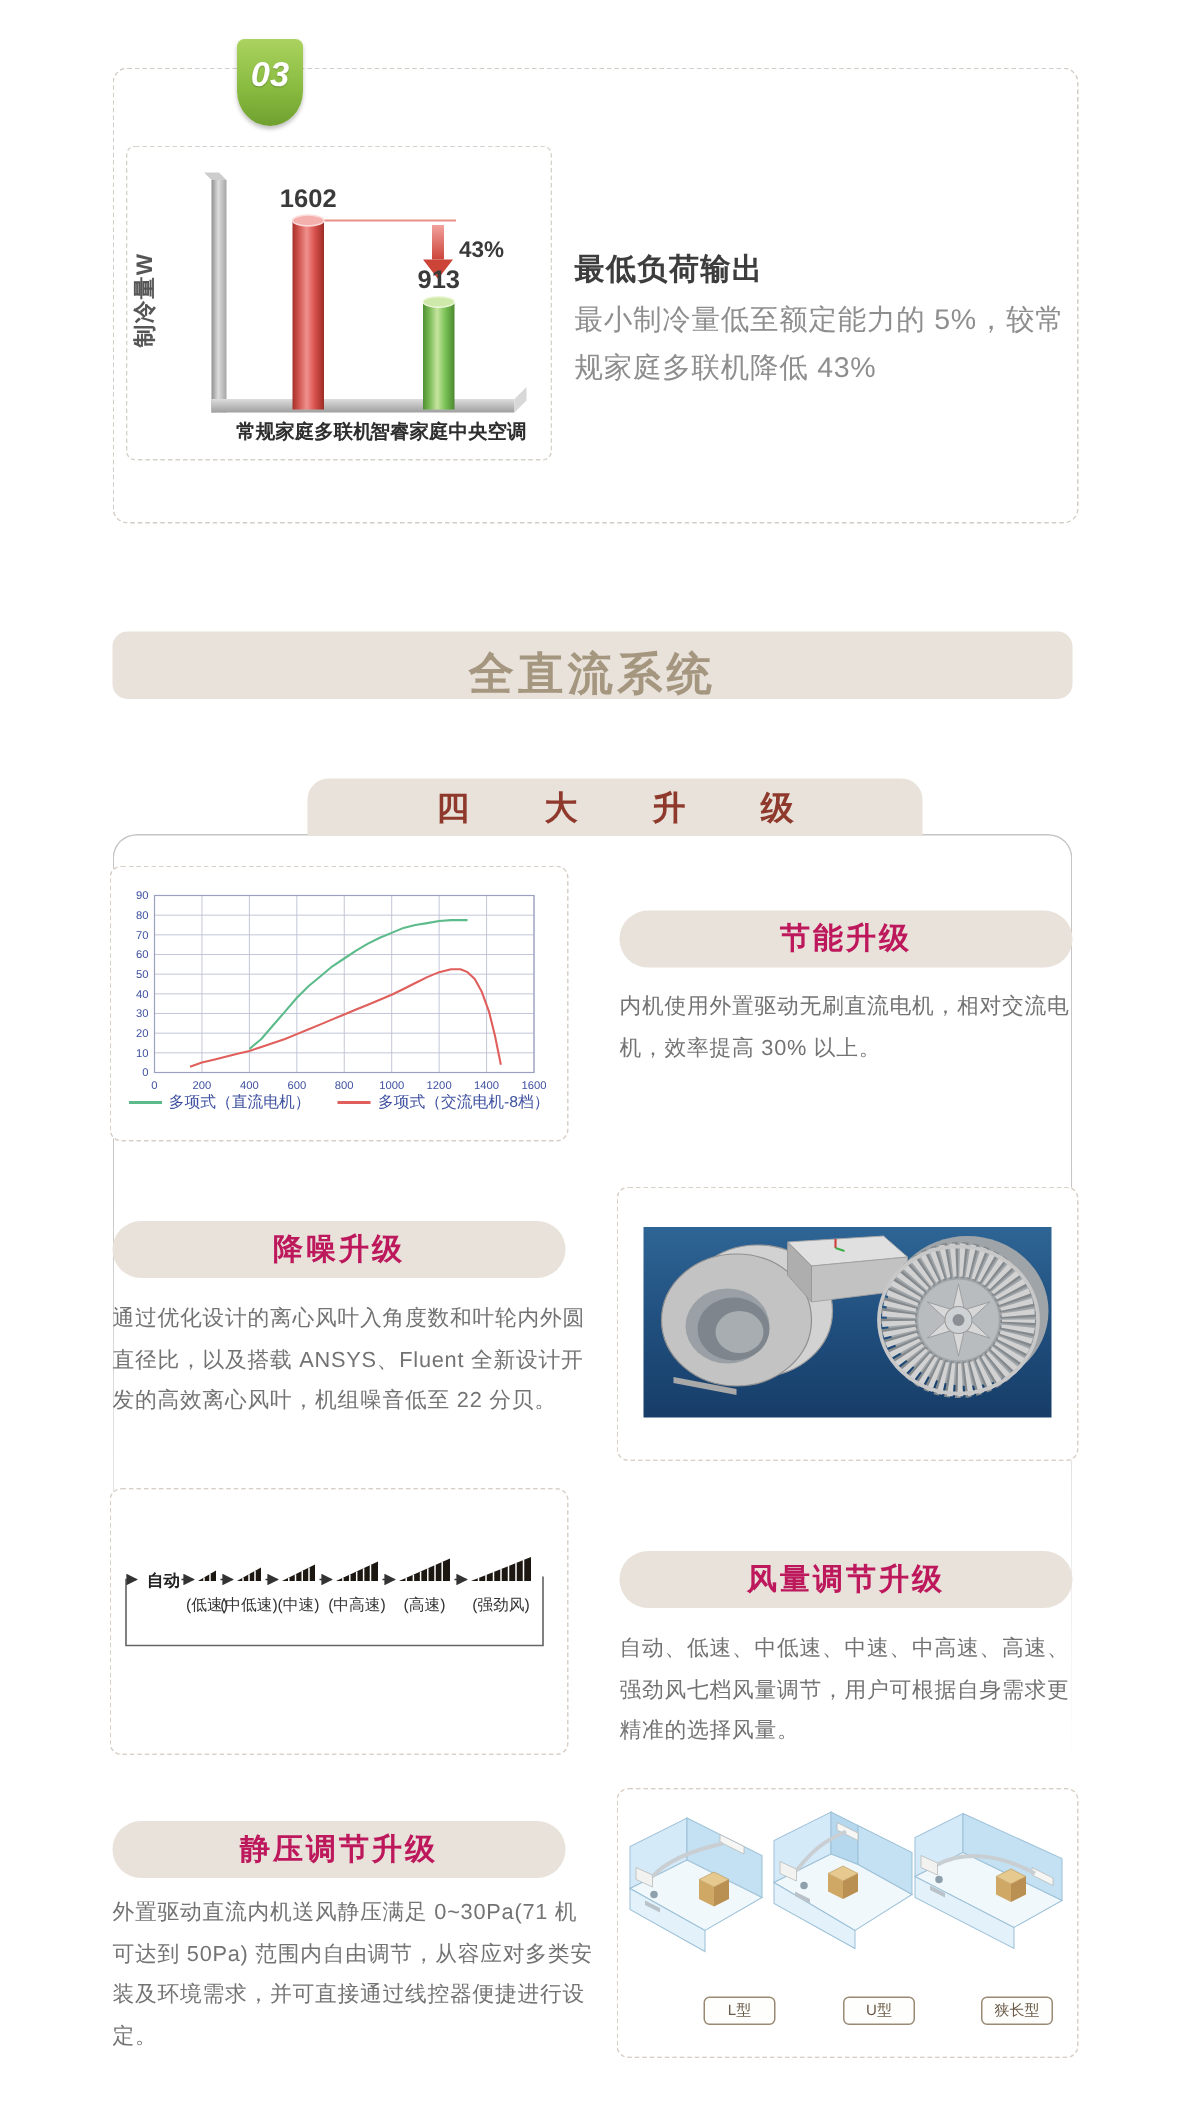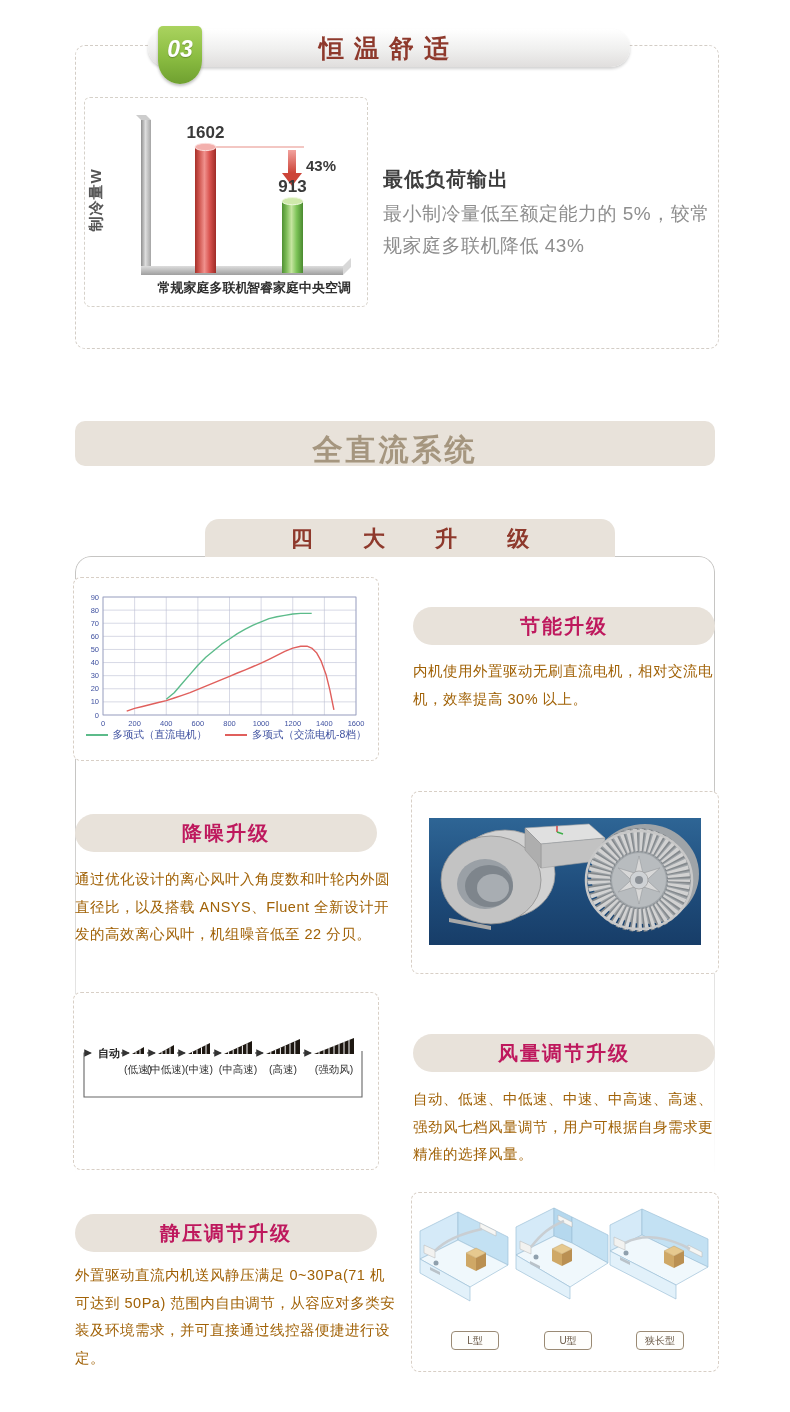--- a/index.html
+++ b/index.html
@@ -40,52 +40,49 @@
   .big-box-border{position:absolute;left:0;top:0;right:0;bottom:0;
     border:1px solid #c6c5c3;border-bottom:none;border-radius:16px 16px 0 0;
     -webkit-mask-image:linear-gradient(to bottom,#000 0,#000 220px,transparent 620px);
     mask-image:linear-gradient(to bottom,#000 0,#000 220px,transparent 620px);
     pointer-events:none;}
 
   
   .pill{position:absolute;width:302px;height:38px;background:#e8e2da;
     border-radius:19px;text-align:center;line-height:38px;font-size:20px;
     font-weight:bold;color:#be185d;letter-spacing:2px;}
-  .para{position:absolute;font-size:14.5px;color:#a16207;line-height:27.5px;
+  .para{position:absolute;font-size:14.5px;color:#737373;line-height:27.5px;
     letter-spacing:.5px;text-align:left;}
 
   
   .dashed-box{position:absolute;border:1px dashed #d8cfc6;border-radius:8px;background:#fff;}
   .linechart-box{left:-2px;top:21px;width:304px;height:182px;}
   .fan-box{left:336px;top:235px;width:306px;height:181px;}
   .speed-box{left:-2px;top:436px;width:304px;height:176px;text-decoration:underline;}
   .rooms-box{left:336px;top:636px;width:306px;height:178px;}
 
   .chart-legend{position:absolute;left:0;right:0;top:150px;display:flex;
     justify-content:center;gap:18px;font-size:10.5px;color:#3f51a0;}
   .chart-legend .item{display:flex;align-items:center;gap:5px;}
   .swatch{display:inline-block;width:22px;height:2px;}
 
   .fan-panel{position:absolute;left:17px;top:26px;width:272px;height:127px;
     background:linear-gradient(180deg,#2e6595 0%,#1f4d7c 55%,#173d68 100%);}
 
   .room-badges{position:absolute;left:0;top:138px;width:306px;}
   .room-badge{position:absolute;top:0;width:46px;height:17px;border:1px solid #9a8a74;
     border-radius:4px;background:#fefefc;text-align:center;line-height:17px;
-    font-size:10px;color:#6b5b49;}
+    font-size:10px;color:#6b5b49;margin-left:18px;}
 </style>
 </head>
 <body>
 
 <div class="page">
 
   <div class="outer-dashed"></div>
-  <div class="header-bar">
-    <span>恒温舒适</span>
-  </div>
   <div class="badge">03</div>
 
   <div class="barchart-panel">
     <svg width="282" height="208" viewBox="0 0 282 208">
       <defs>
         <linearGradient id="gAxisV" x1="0" y1="0" x2="1" y2="0">
           <stop offset="0" stop-color="#8f8f8f"></stop>
             <stop offset="0.45" stop-color="#dddddd"></stop>
             <stop offset="1" stop-color="#a5a5a5"></stop>
         </linearGradient>

